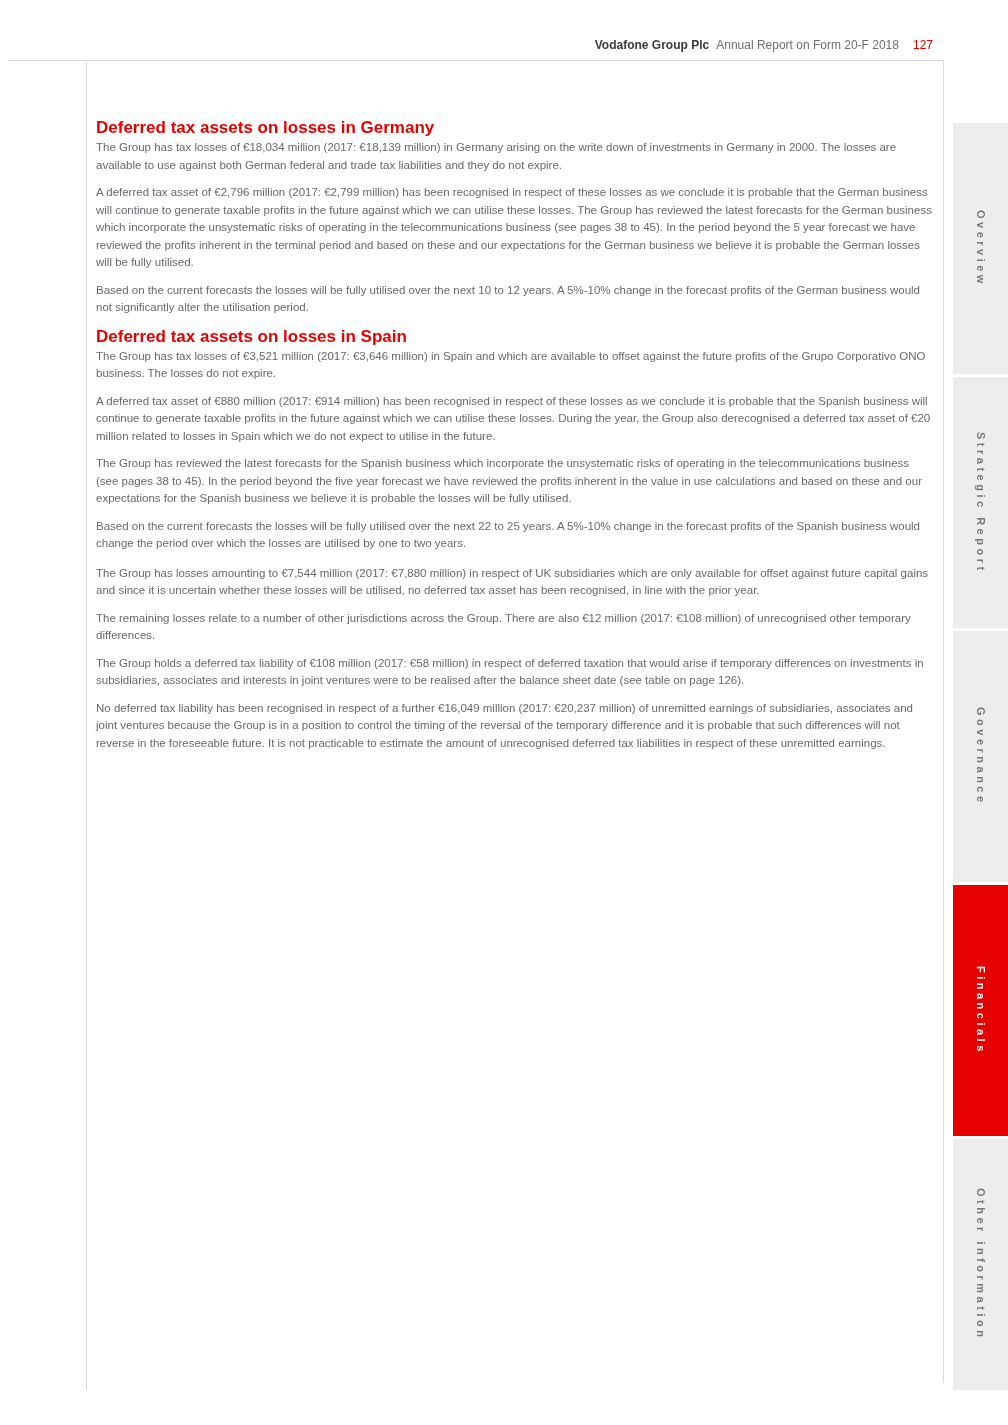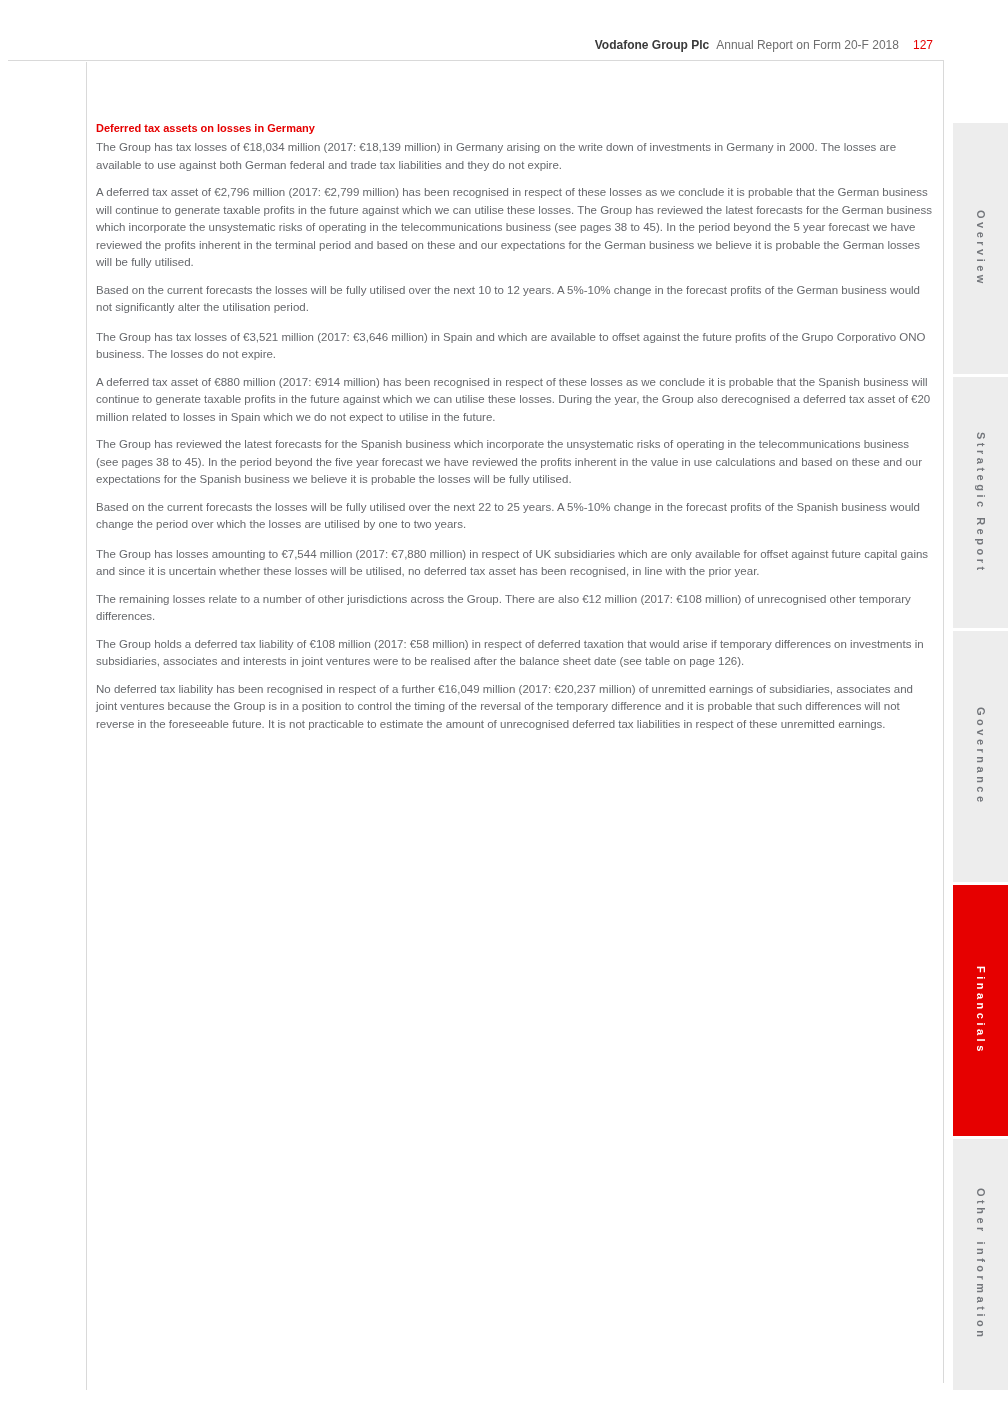--- a/index.html
+++ b/index.html
@@ -48,21 +48,21 @@
     top: 120px;
     left: 96px;
     width: 838px;
     color: #66686c;
     font-size: 11.5px;
     line-height: 17.5px;
   }
   .section + .section { margin-top: 12px; }
   .section-heading {
     color: #e60000;
-    font-size: 11px;
+    font-size: 17px;
     font-weight: bold;
     line-height: 16px;
     margin-bottom: 3px;
   }
   .content p { margin: 0 0 10px 0; }
   .content p:last-child { margin-bottom: 0; }
 
   
   .sidebar {
     position: absolute;
@@ -111,20 +111,21 @@
   <div class="content">
 
     <div class="section">
       <div class="section-heading">Deferred tax assets on losses in Germany</div>
       <p>The Group has tax losses of €18,034 million (2017: €18,139 million) in Germany arising on the write down of investments in Germany in 2000. The losses are available to use against both German federal and trade tax liabilities and they do not expire.</p>
       <p>A deferred tax asset of €2,796 million (2017: €2,799 million) has been recognised in respect of these losses as we conclude it is probable that the German business will continue to generate taxable profits in the future against which we can utilise these losses. The Group has reviewed the latest forecasts for the German business which incorporate the unsystematic risks of operating in the telecommunications business (see pages 38 to 45). In the period beyond the 5 year forecast we have reviewed the profits inherent in the terminal period and based on these and our expectations for the German business we believe it is probable the German losses will be fully utilised.</p>
       <p>Based on the current forecasts the losses will be fully utilised over the next 10 to 12 years. A 5%-10% change in the forecast profits of the German business would not significantly alter the utilisation period.</p>
     </div>
 
     <div class="section">
+      <div class="section-heading">Deferred tax assets on losses in Spain</div>
       <p>The Group has tax losses of €3,521 million (2017: €3,646 million) in Spain and which are available to offset against the future profits of the Grupo Corporativo ONO business. The losses do not expire.</p>
       <p>A deferred tax asset of €880 million (2017: €914 million) has been recognised in respect of these losses as we conclude it is probable that the Spanish business will continue to generate taxable profits in the future against which we can utilise these losses. During the year, the Group also derecognised a deferred tax asset of €20 million related to losses in Spain which we do not expect to utilise in the future.</p>
       <p>The Group has reviewed the latest forecasts for the Spanish business which incorporate the unsystematic risks of operating in the telecommunications business (see pages 38 to 45). In the period beyond the five year forecast we have reviewed the profits inherent in the value in use calculations and based on these and our expectations for the Spanish business we believe it is probable the losses will be fully utilised.</p>
       <p>Based on the current forecasts the losses will be fully utilised over the next 22 to 25 years. A 5%-10% change in the forecast profits of the Spanish business would change the period over which the losses are utilised by one to two years.</p>
     </div>
 
     <div class="section">
       <p>The Group has losses amounting to €7,544 million (2017: €7,880 million) in respect of UK subsidiaries which are only available for offset against future capital gains and since it is uncertain whether these losses will be utilised, no deferred tax asset has been recognised, in line with the prior year.</p>
       <p>The remaining losses relate to a number of other jurisdictions across the Group. There are also €12 million (2017: €108 million) of unrecognised other temporary differences.</p>
       <p>The Group holds a deferred tax liability of €108 million (2017: €58 million) in respect of deferred taxation that would arise if temporary differences on investments in subsidiaries, associates and interests in joint ventures were to be realised after the balance sheet date (see table on page 126).</p>

